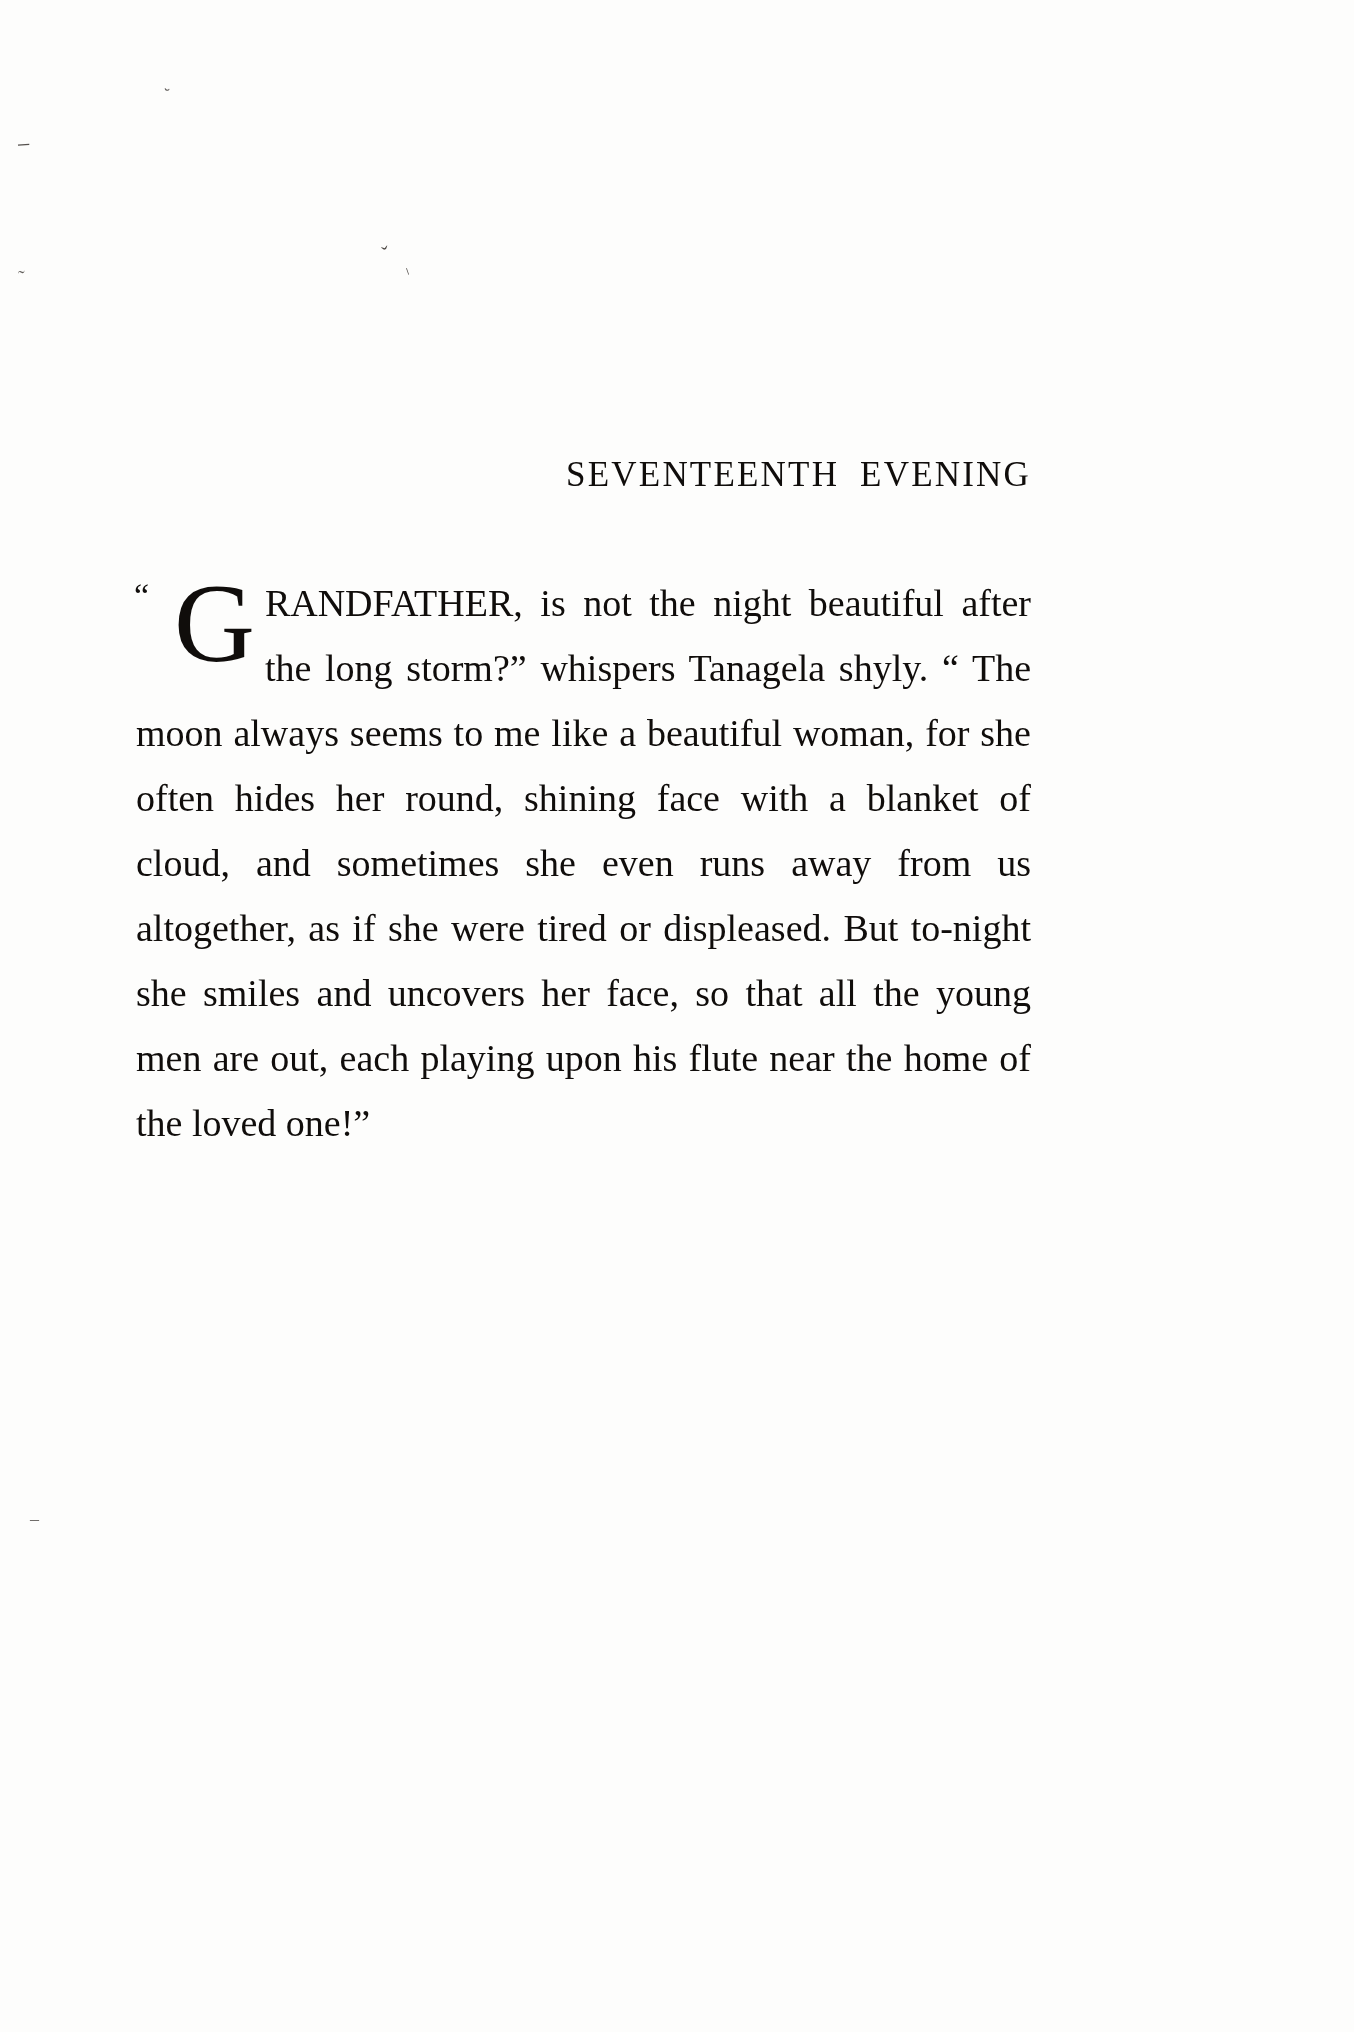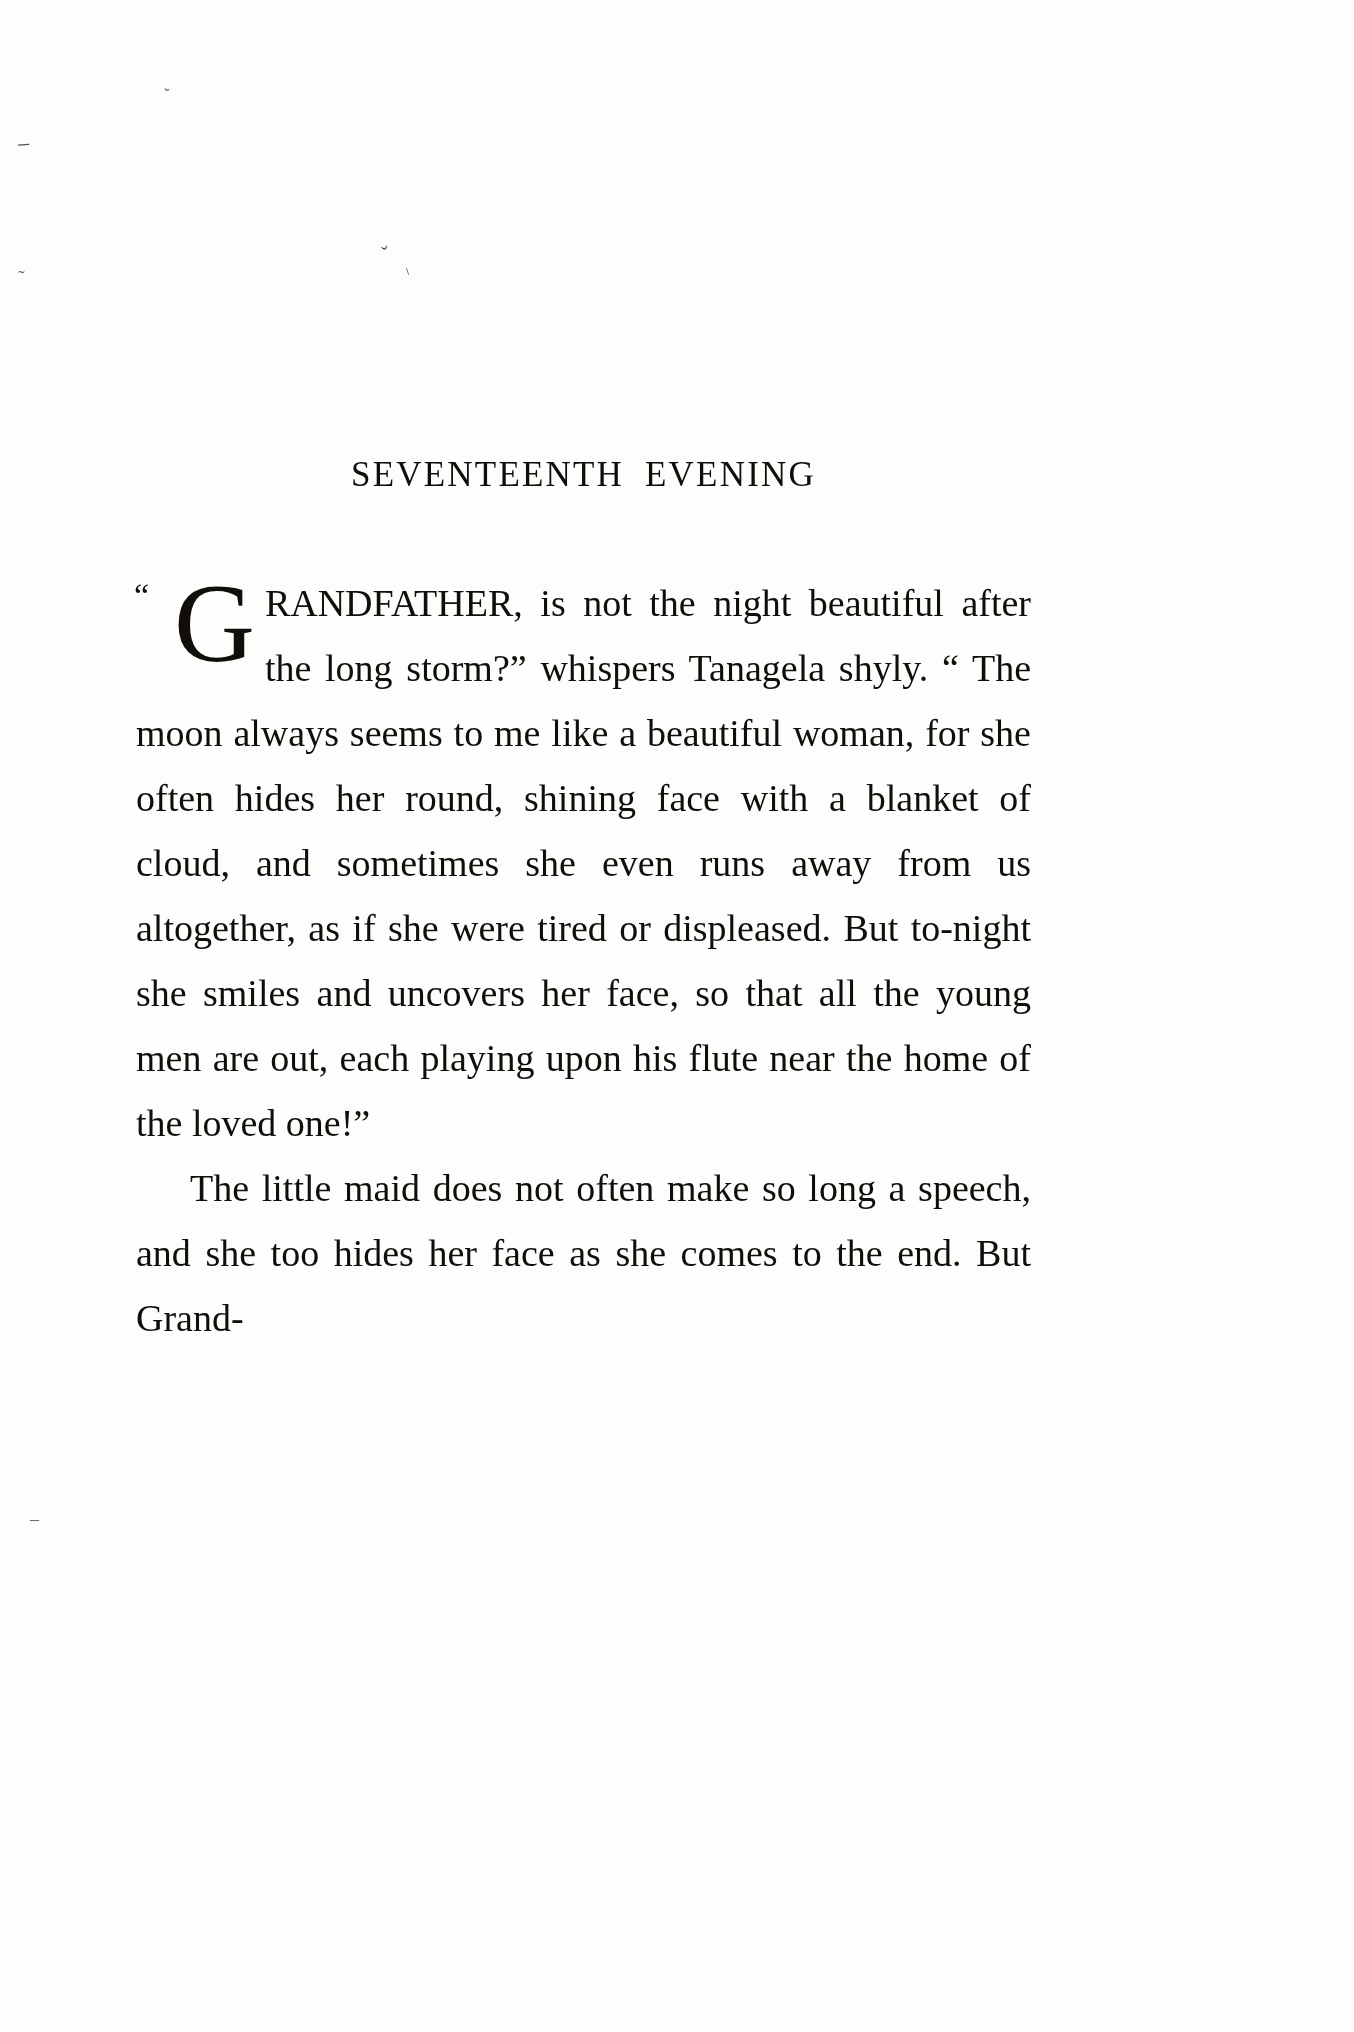--- a/index.html
+++ b/index.html
@@ -40,21 +40,21 @@
   .content {
     position: absolute;
     left: 136px;
     top: 455px;
     width: 895px;
   }
 
   .heading {
     font-size: 35px;
     letter-spacing: 2.2px;
-    text-align: center;
+    text-align: right;
     margin: 0 0 76px 0;
     font-weight: 400;
     word-spacing: 10px;
   }
 
   .body-text {
     font-size: 38px;
     line-height: 65px;
     text-align: justify;
     text-justify: inter-word;
@@ -104,18 +104,15 @@
   <div class="content">
 
     <h1 class="heading">SEVENTEENTH  EVENING</h1>
 
     <p class="body-text dropcap-para">
       <span class="dropcap-quote">“</span>
       <span class="dropcap">G</span>
       <span>RANDFATHER, is not the night beautiful after the long storm?” whispers Tanagela shyly. “ The moon always seems to me like a beautiful woman, for she often hides her round, shining face with a blanket of cloud, and sometimes she even runs away from us altogether, as if she were tired or displeased. But to-night she smiles and uncovers her face, so that all the young men are out, each playing upon his flute near the home of the loved one!”</span>
     </p>
 
-    <p class="body-text para-indent para-gap">
-      <span>The little maid does not often make so long a speech, and she too hides her face as she comes to the end. But Grand-</span>
-    </p>
 
   </div>
 </div>
 
 </body></html>

